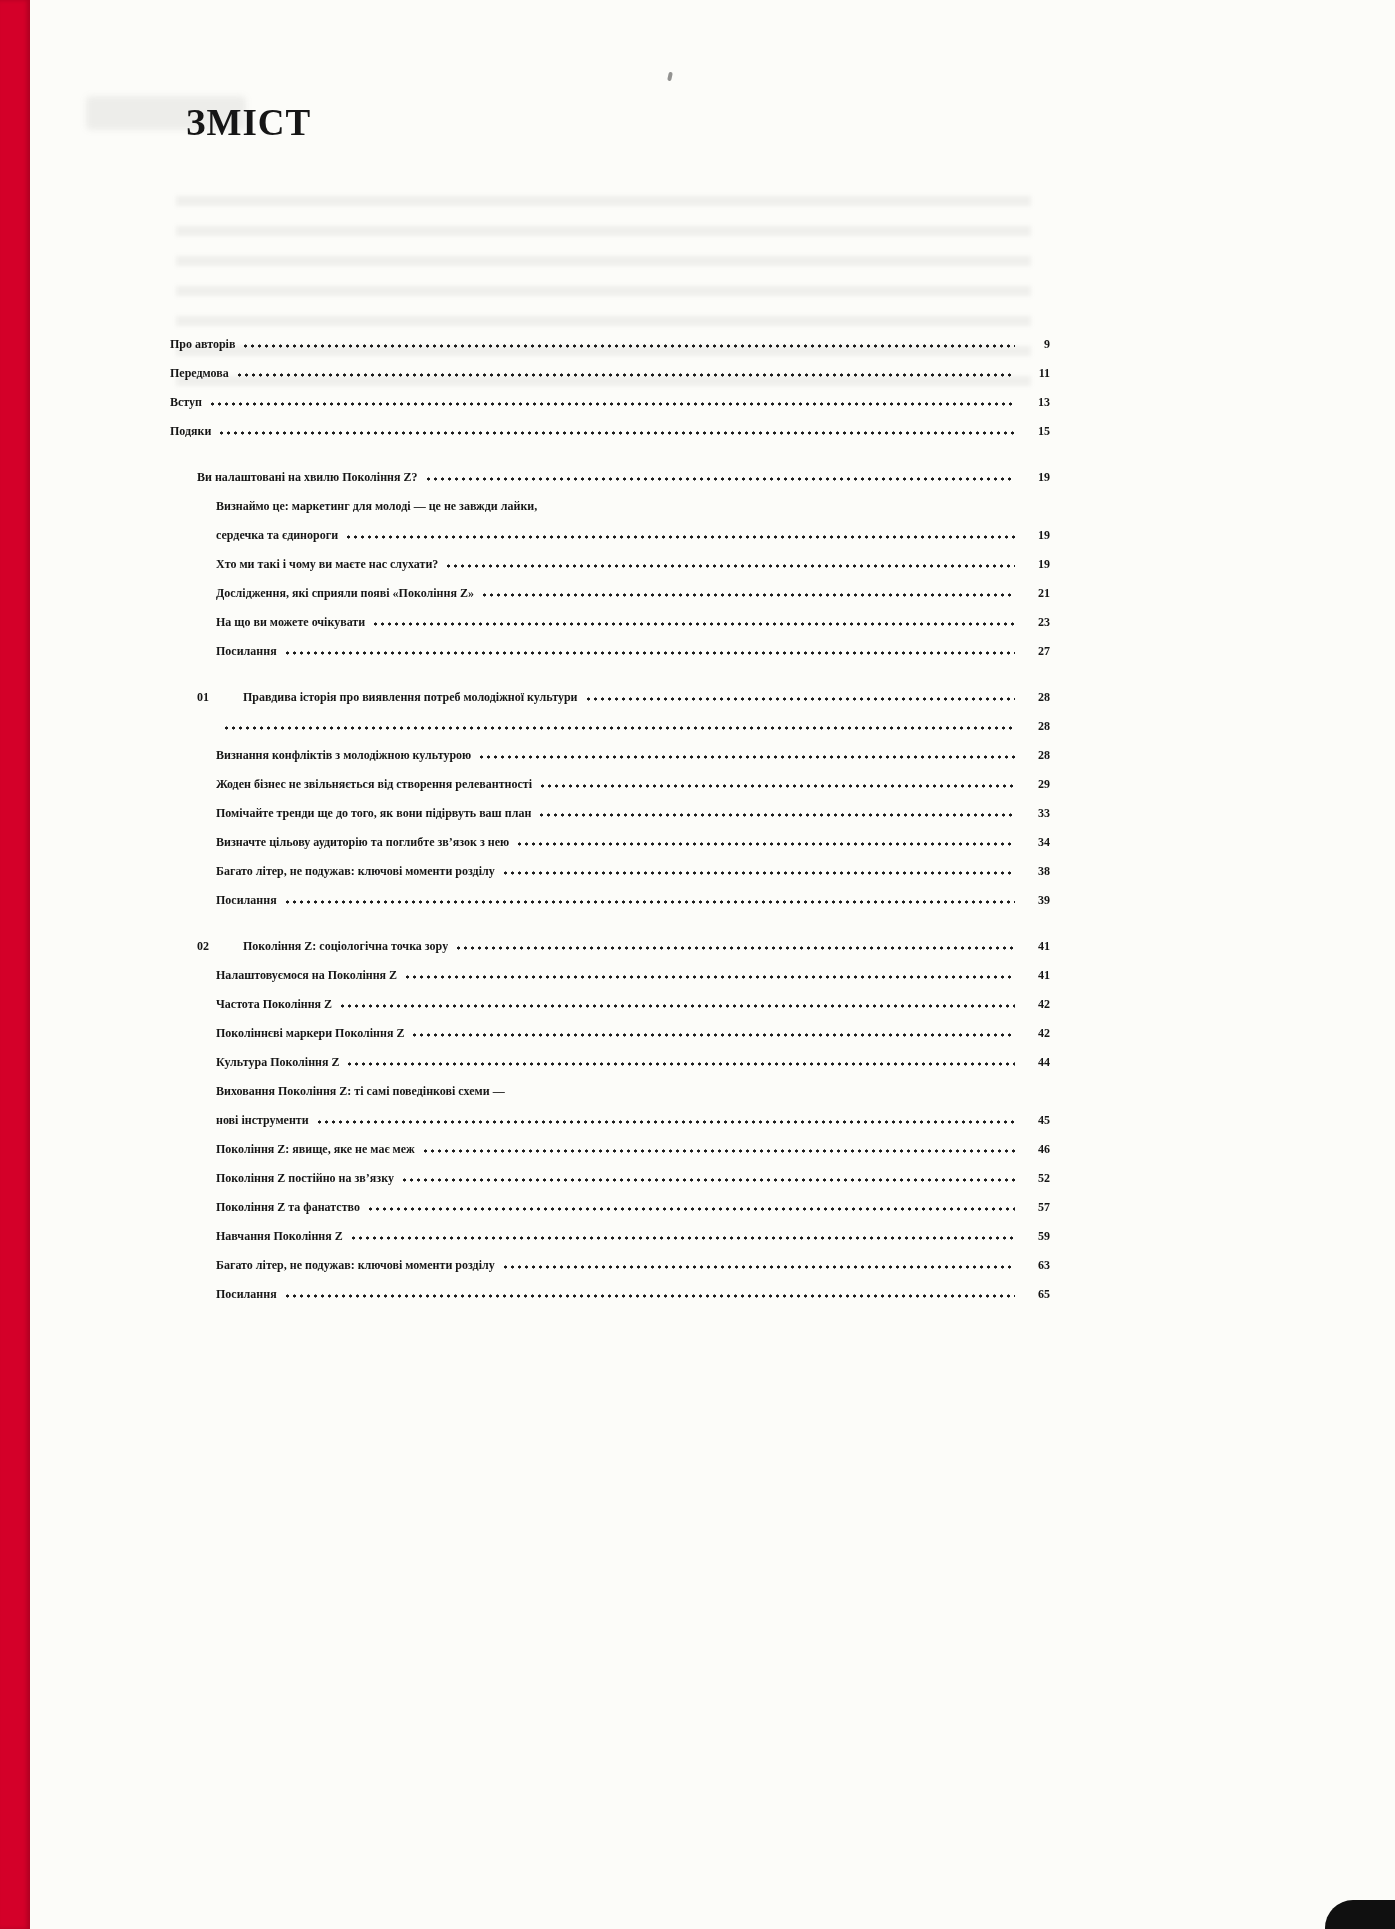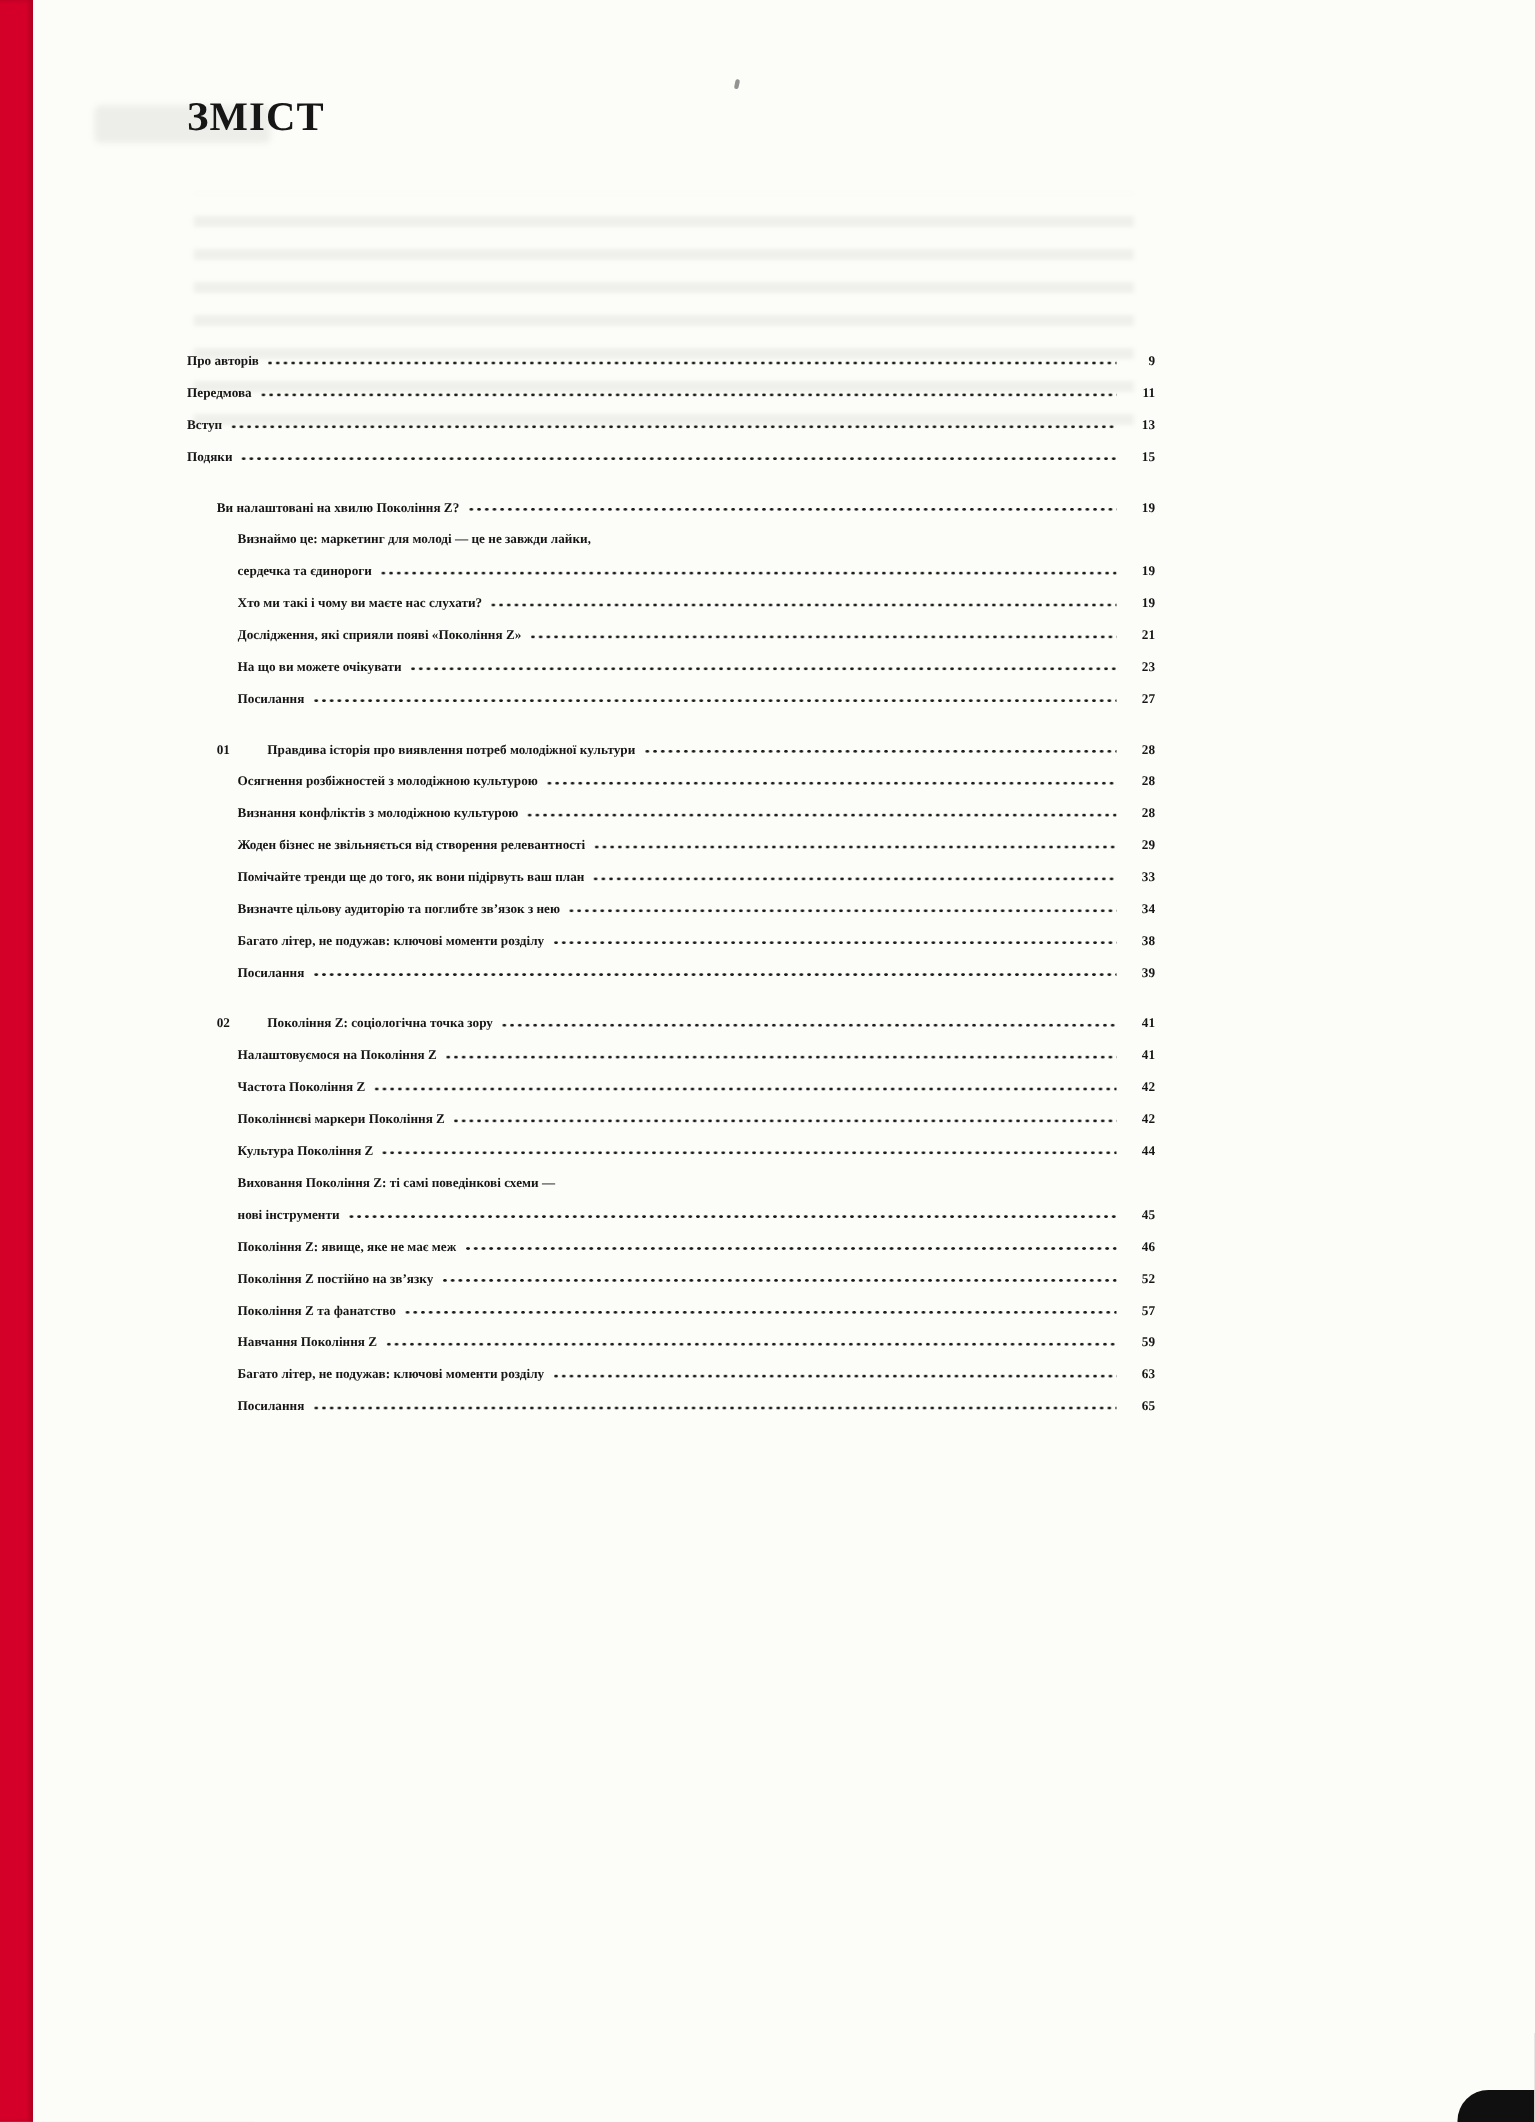--- a/index.html
+++ b/index.html
@@ -33,21 +33,21 @@
     pointer-events:none;
   }
   .ghost-speck{
     position:absolute;left:668px;top:72px;width:4px;height:9px;
     background:rgba(60,60,60,.55);transform:rotate(12deg);border-radius:2px;
   }
   .content{
     position:absolute;left:170px;top:0;width:880px;
   }
   .title{
-    margin:0;padding-top:84px;
+    margin:16px;padding-top:84px;
     font-size:37px;line-height:46px;font-weight:700;
     letter-spacing:1px;
   }
   .toc-list{margin-top:184px;}
   .toc-entry.gap{margin-top:17px;margin-left:27px;}
   .toc-line{
     display:flex;align-items:baseline;
     font-size:12px;line-height:29px;font-weight:700;
     white-space:nowrap;
   }
@@ -164,21 +164,20 @@
           <div class="toc-line chapter">
             <span class="num">01</span>
             <span class="label">Правдива історія про виявлення потреб молодіжної культури</span>
             <span class="leader"></span>
             <span class="page-num">28</span>
           </div>
         </div>
         <div class="toc-entry">
           <div class="toc-line">
             <span class="num"></span>
-            <span class="label">Осягнення розбіжностей з молодіжною культурою</span>
             <span class="leader"></span>
             <span class="page-num">28</span>
           </div>
         </div>
         <div class="toc-entry">
           <div class="toc-line">
             <span class="num"></span>
             <span class="label">Визнання конфліктів з молодіжною культурою</span>
             <span class="leader"></span>
             <span class="page-num">28</span>

